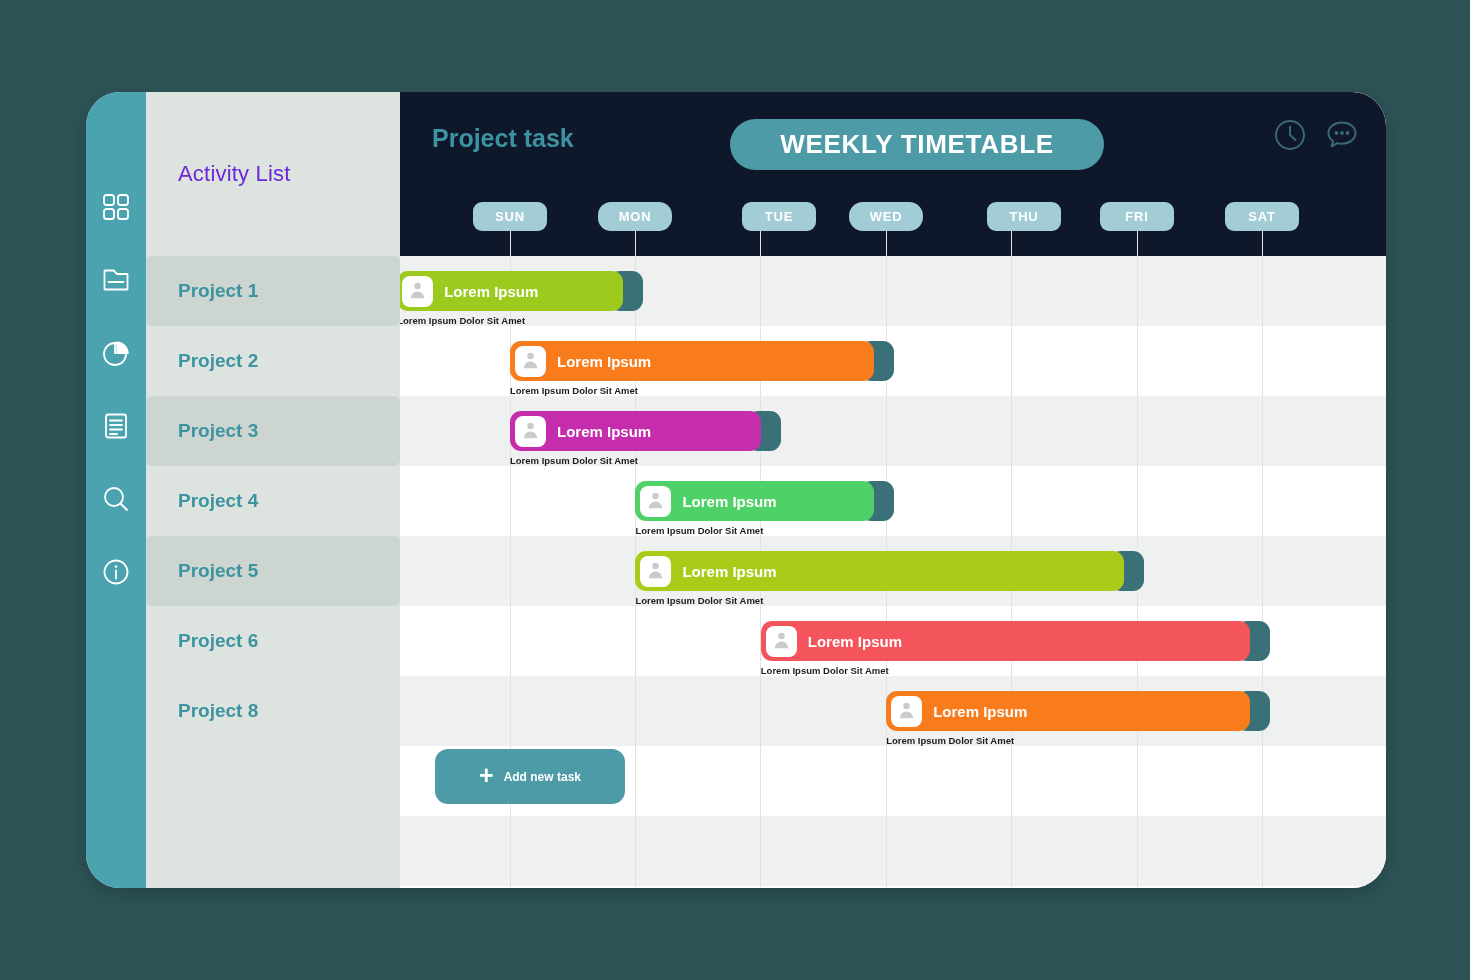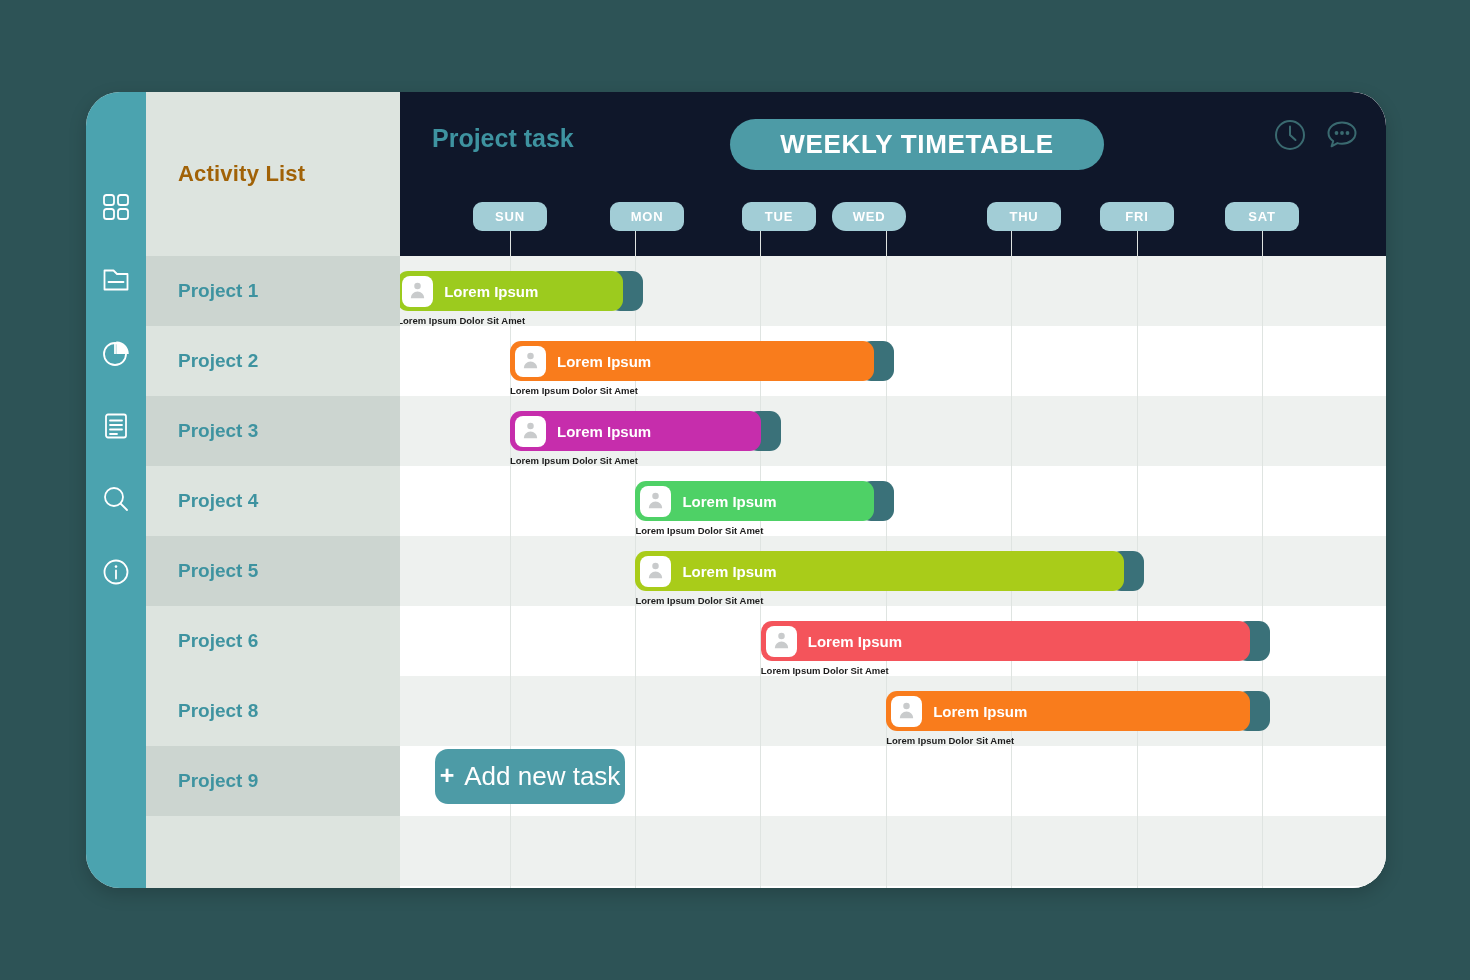--- a/index.html
+++ b/index.html
@@ -48,30 +48,31 @@
     flex-direction: column;
   }
   .activity-head {
     height: 164px;
     display: flex;
     align-items: center;
     padding-left: 32px;
     background: #dde4df;
   }
   .activity-head-label {
-    color: #a16207;
+    color: #6d28d9;
     font-size: 22px;
-    font-weight: bold;
+    font-weight: normal;
     letter-spacing: .2px;
   }
   .proj-row {
     height: 70px;
     display: flex;
     align-items: center;
     padding-left: 32px;
+    border-radius: 6px;
   }
   .proj-row.dark  { background: #ccd5d0; }
   .proj-row.light { background: #dde4df; }
   .proj-label {
     color: #3e93a0;
     font-size: 19px;
     font-weight: bold;
   }
 
   
@@ -203,21 +204,21 @@
     border-radius: 13px;
     display: flex; align-items: center; justify-content: center;
     gap: 10px;
     cursor: pointer;
   }
   .add-task .plus {
     color: #fff; font-size: 25px; font-weight: bold; line-height: 1;
     margin-top: -2px;
   }
   .add-task .add-label {
-    color: #fff; font-size: 26px; font-weight: normal;
+    color: #fff; font-size: 12px; font-weight: bold;
   }
 </style>
 </head>
 <body>
 
 <div class="app-card">
 
   <div class="sidebar">
     <div class="side-icon">
       <span>
@@ -294,23 +295,20 @@
           <span class="proj-label">Project 4</span>
         </div>
         <div class="proj-row dark">
           <span class="proj-label">Project 5</span>
         </div>
         <div class="proj-row light">
           <span class="proj-label">Project 6</span>
         </div>
         <div class="proj-row light">
           <span class="proj-label">Project 8</span>
-        </div>
-        <div class="proj-row dark">
-          <span class="proj-label">Project 9</span>
         </div>
       </div>
   </div>
 
   <div class="timeline">
 
     <div class="tl-header">
       <span class="tl-title">Project task</span>
 
       <div class="tl-pill-main">
@@ -329,23 +327,23 @@
             <path d="M18 5.5c7.5 0 13.5 4.6 13.5 10.6S25.5 26.7 18 26.7c-1.6 0-3.2-.2-4.6-.6l-5.8 3.2 1.6-5.1C6.3 22.3 4.5 19.3 4.5 16.1 4.5 10.1 10.5 5.5 18 5.5z"></path>
             <circle cx="12.5" cy="16" r="1.9" fill="#3a6a70" stroke="none"></circle>
             <circle cx="18" cy="16" r="1.9" fill="#3a6a70" stroke="none"></circle>
             <circle cx="23.5" cy="16" r="1.9" fill="#3a6a70" stroke="none"></circle>
           </svg>
         </span>
       </div>
 
       <div id="day-pills">
           <div class="day-pill" style="left: 73px;">SUN</div>
-          <div class="day-pill" style="left: 210px;">MON</div>
+          <div class="day-pill" style="left: 198px; border-radius: 13px;">MON</div>
           <div class="day-pill" style="left: 342px;">TUE</div>
-          <div class="day-pill" style="left: 432px; border-radius: 14px;">WED</div>
+          <div class="day-pill" style="left: 449px; border-radius: 14px;">WED</div>
           <div class="day-pill" style="left: 574px; margin-left: 13px;">THU</div>
           <div class="day-pill" style="left: 700px;">FRI</div>
           <div class="day-pill" style="left: 825px;">SAT</div>
         </div>
       <div id="head-gridlines">
           <div class="gridline head" style="left: 110px;"></div>
           <div class="gridline head" style="left: 235px;"></div>
           <div class="gridline head" style="left: 360px;"></div>
           <div class="gridline head" style="left: 486px;"></div>
           <div class="gridline head" style="left: 611px;"></div>

